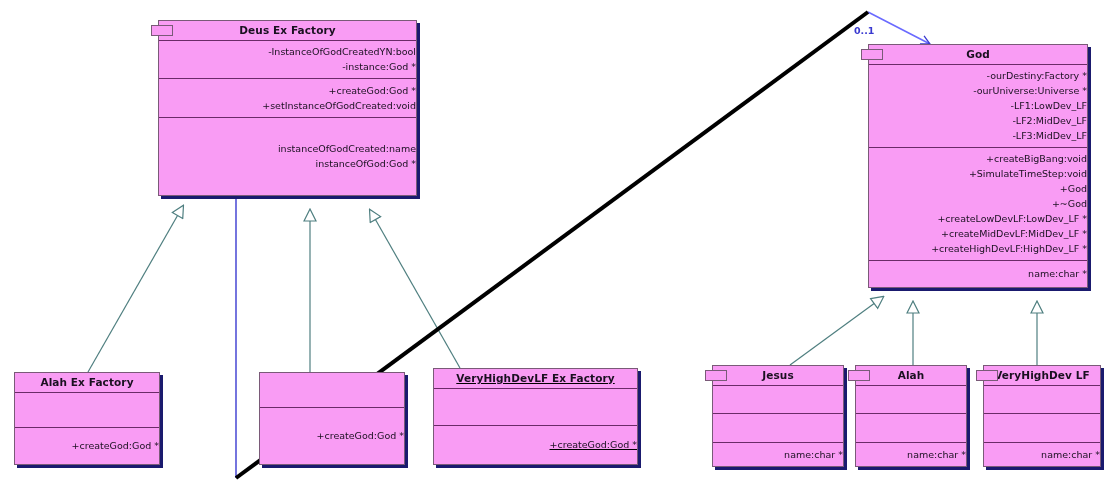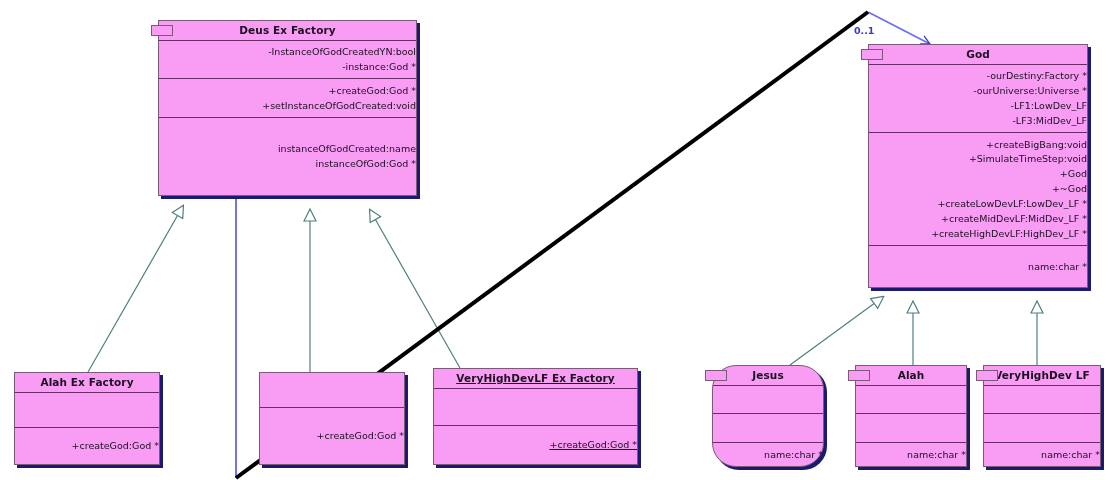--- a/index.html
+++ b/index.html
@@ -152,20 +152,21 @@
     </div>
   </div>
 
   <div class="uml-class" style="left:868px; top:44px; width:220px; height:244px;">
     <div class="tab-handle"></div>
     <div class="cls-title">God</div>
     <div class="cls-section">
       <div class="cls-row">-ourDestiny:Factory *</div>
       <div class="cls-row">-ourUniverse:Universe *</div>
       <div class="cls-row">-LF1:LowDev_LF</div>
+      <div class="cls-row">-LF2:MidDev_LF</div>
       <div class="cls-row">-LF3:MidDev_LF</div>
     </div>
     <div class="cls-section">
       <div class="cls-row">+createBigBang:void</div>
       <div class="cls-row">+SimulateTimeStep:void</div>
       <div class="cls-row">+God</div>
       <div class="cls-row">+~God</div>
       <div class="cls-row">+createLowDevLF:LowDev_LF *</div>
       <div class="cls-row">+createMidDevLF:MidDev_LF *</div>
       <div class="cls-row">+createHighDevLF:HighDev_LF *</div>
@@ -191,21 +192,21 @@
   </div>
 
   <div class="uml-class" style="left:433px; top:368px; width:205px; height:97px;text-decoration:underline;">
     <div class="cls-title">VeryHighDevLF Ex Factory</div>
     <div class="cls-section" style="height:28px;"></div>
     <div class="cls-section flex-grow">
       <div class="cls-row">+createGod:God *</div>
     </div>
   </div>
 
-  <div class="uml-class" style="left:712px; top:365px; width:112px; height:102px;border-radius:24px;">
+  <div class="uml-class" style="left:712px; top:365px; width:132px; height:102px;">
     <div class="tab-handle"></div>
     <div class="cls-title">Jesus</div>
     <div class="cls-section" style="height:22px;"></div>
     <div class="cls-section" style="height:22px;"></div>
     <div class="cls-section flex-grow">
       <div class="cls-row indent">name:char *</div>
     </div>
   </div>
 
   <div class="uml-class" style="left:855px; top:365px; width:112px; height:102px;">

